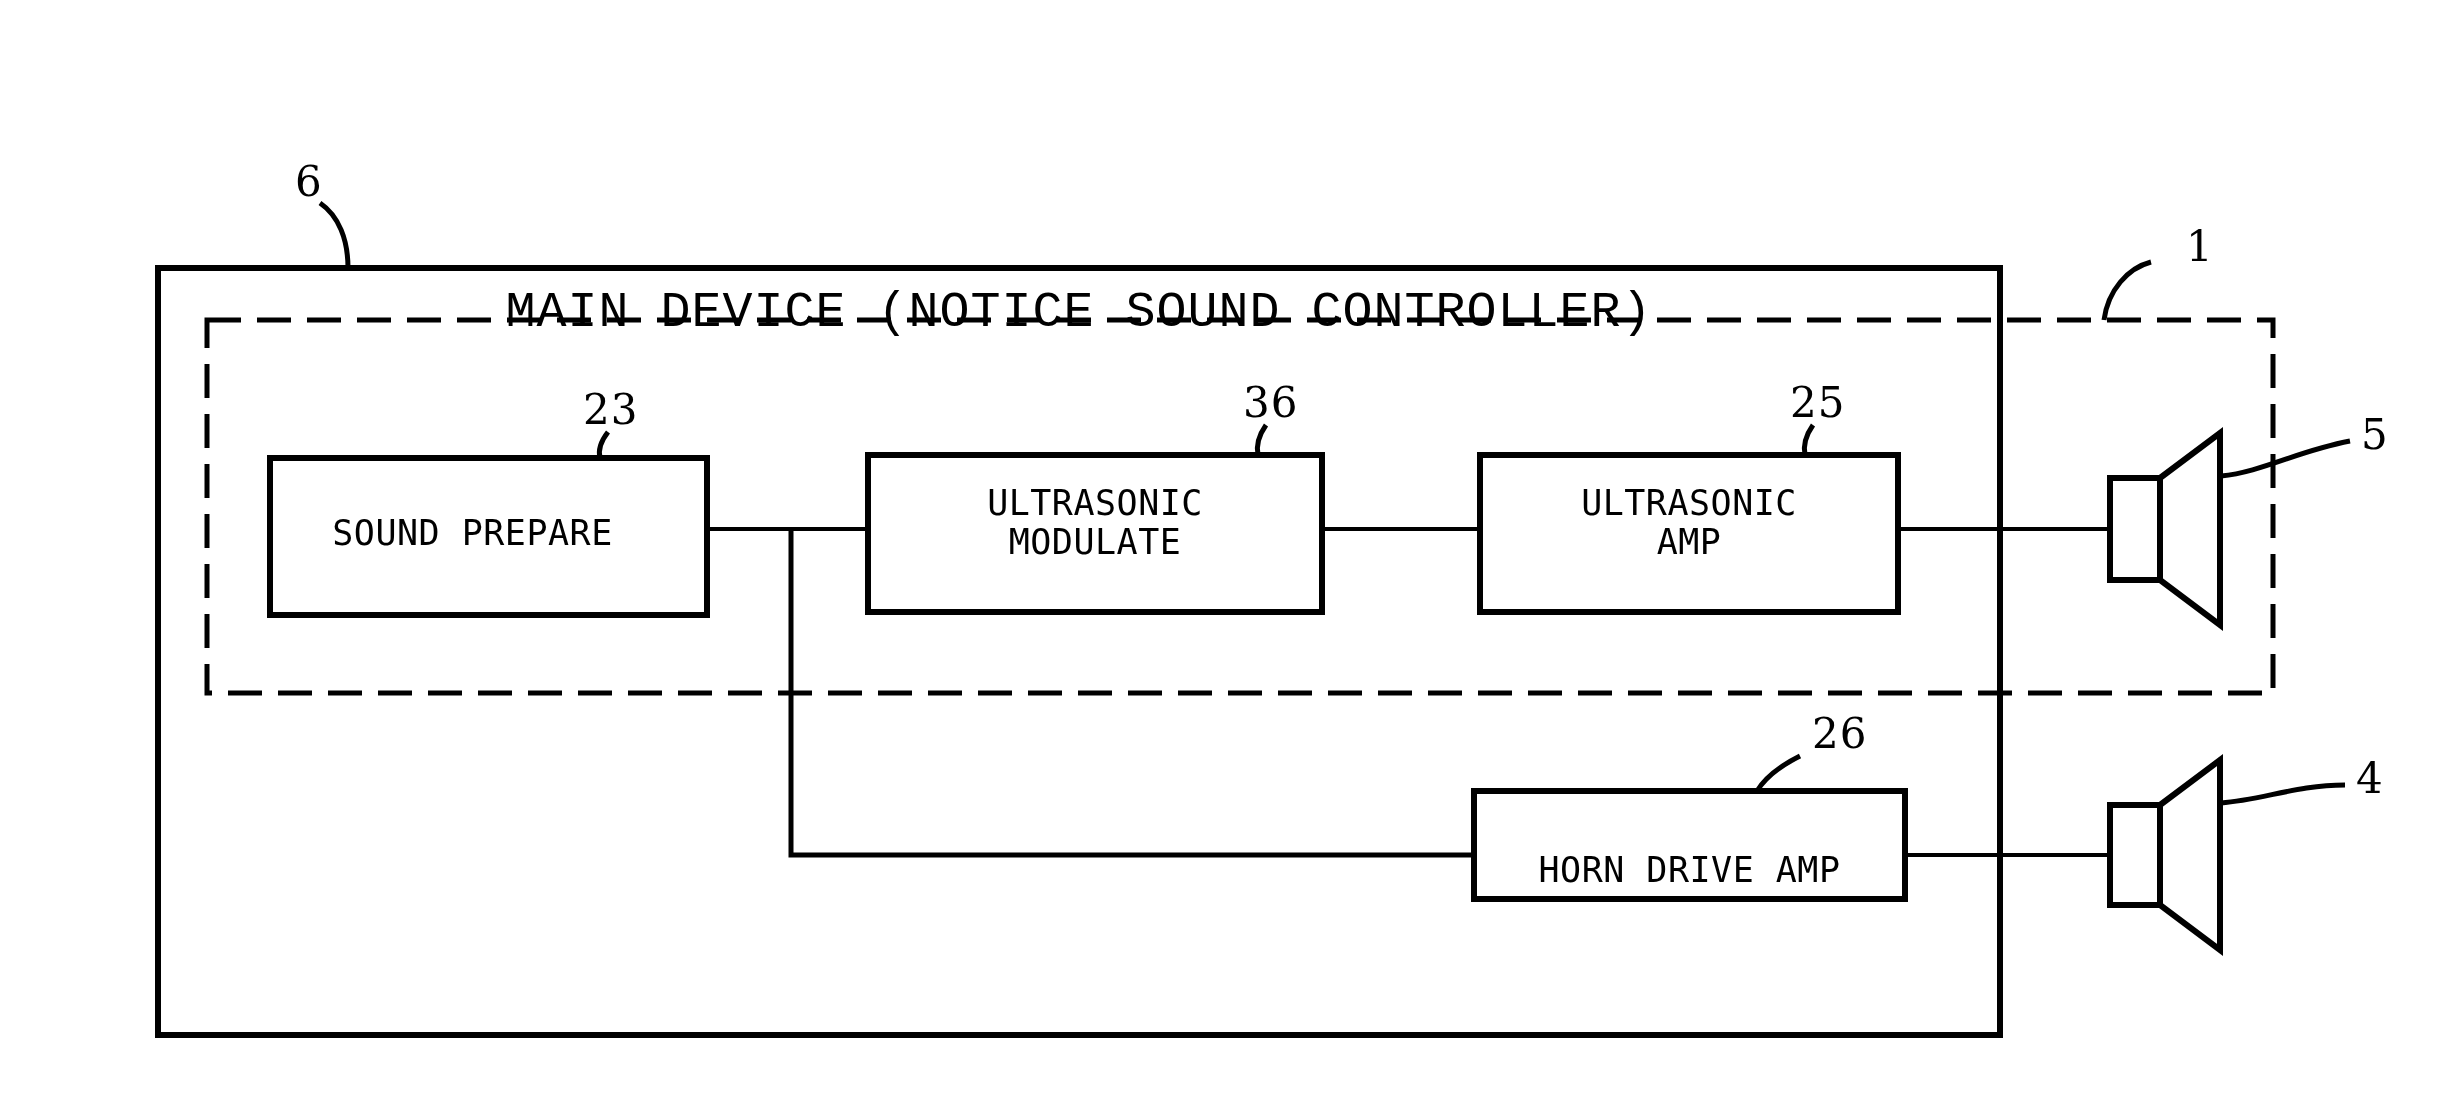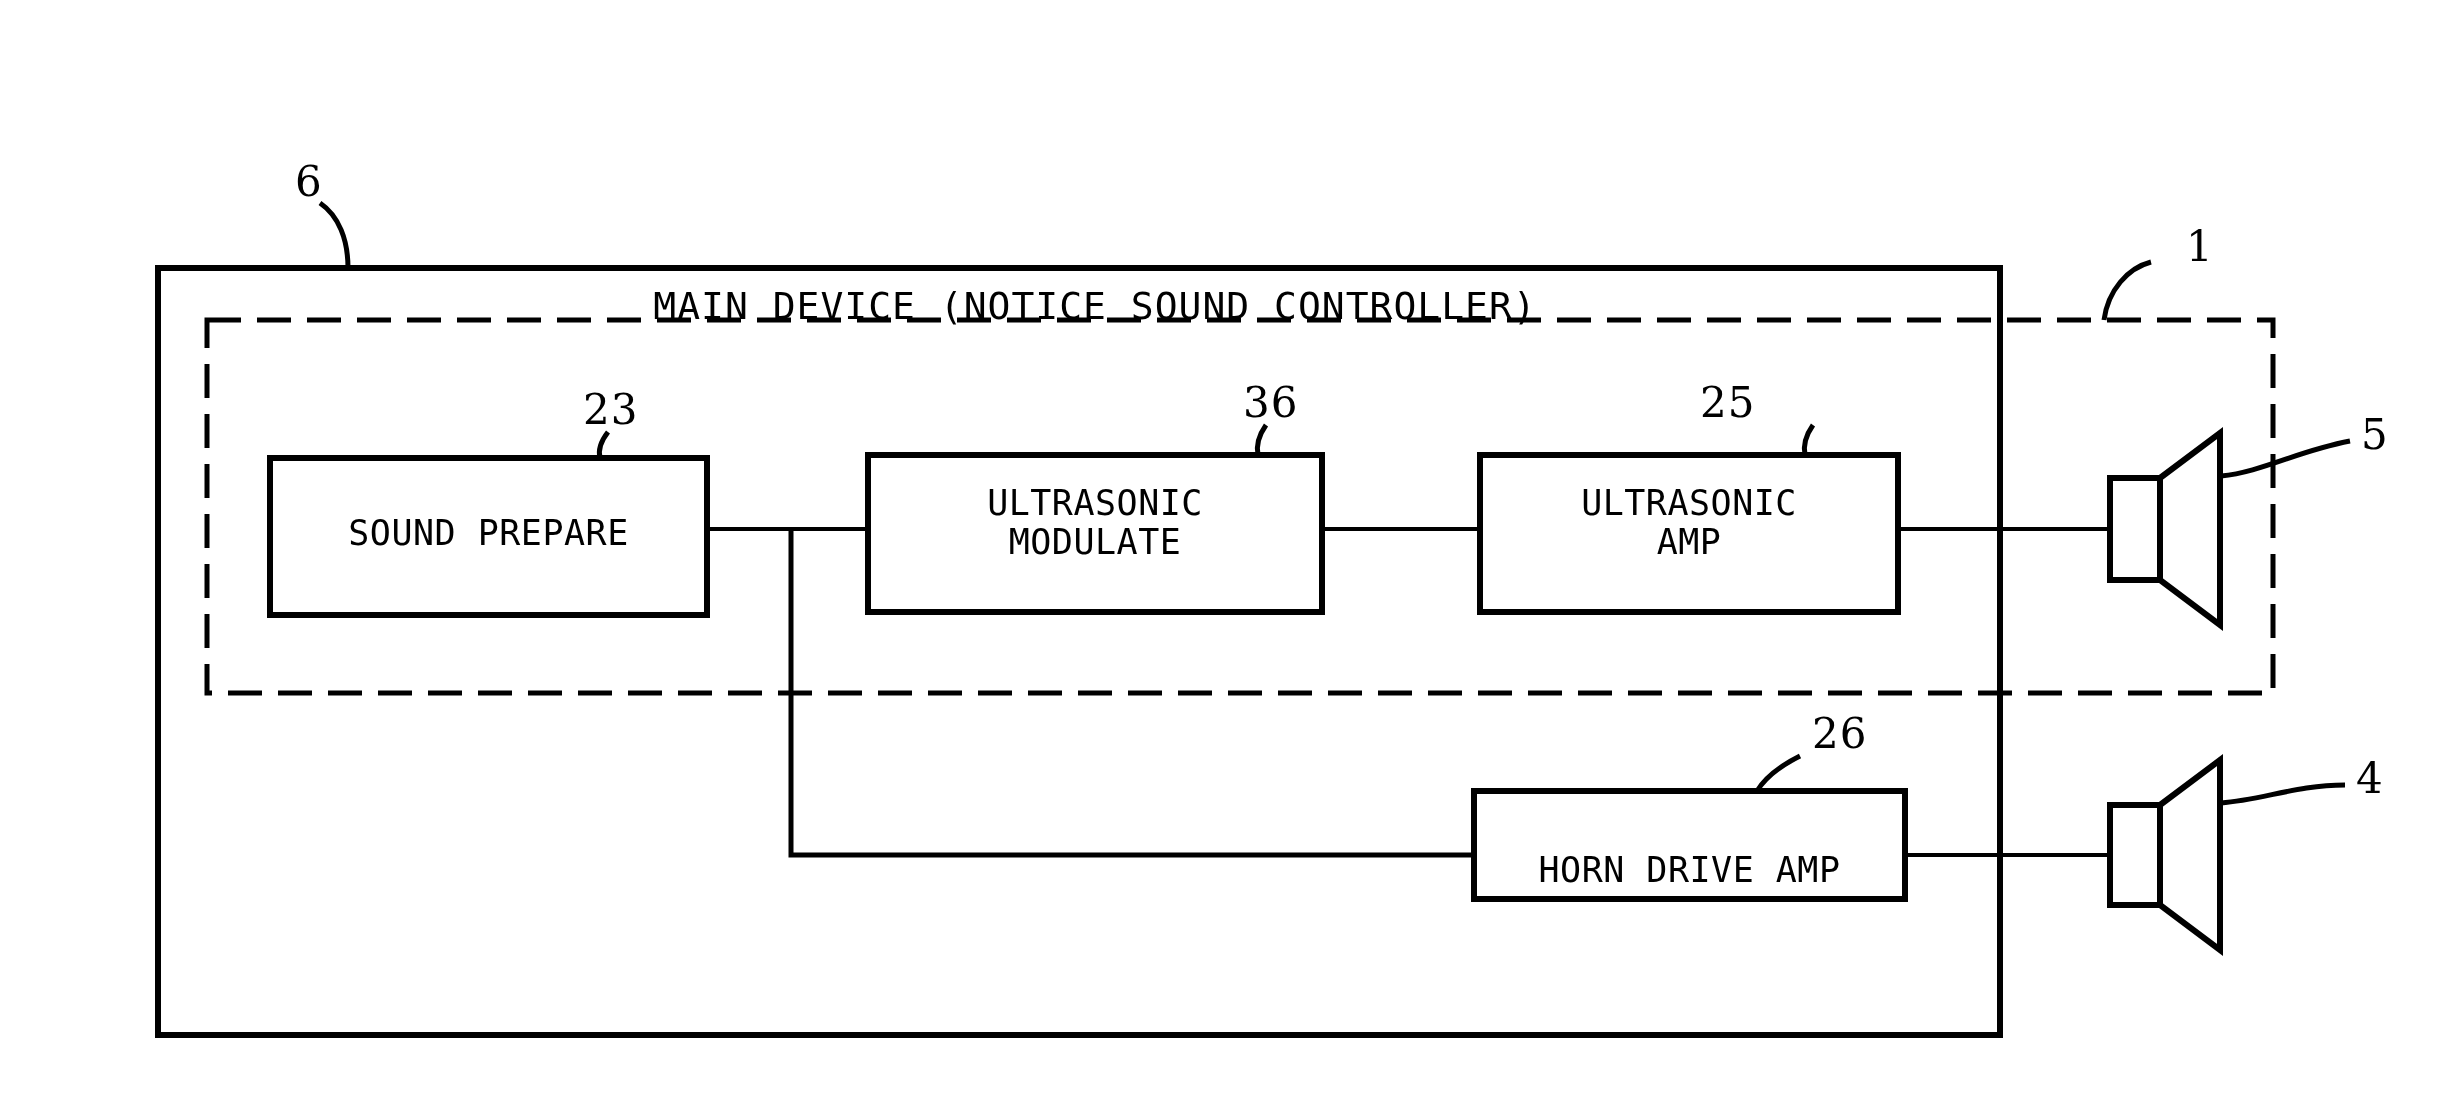--- a/index.html
+++ b/index.html
@@ -27,25 +27,26 @@
   .ref-text,
   .title-text {
     position: absolute;
     color: #000000;
     font-family: "DejaVu Sans Mono", "Liberation Mono", monospace;
     white-space: pre;
     text-align: center;
     user-select: none;
   }
   .title-text {
-    font-size: 38px;
+    font-size: 50px;
     letter-spacing: 1px;
-    left: 174px;
+    left: 158px;
     top: 284px;
     width: 1842px;
+    font-family: Liberation Mono, monospace;
   }
   .blk-text {
     font-size: 35px;
     letter-spacing: 0.5px;
     line-height: 1.10;
   }
   .ref-text {
     font-size: 42px;
     font-family: "DejaVu Serif", "Liberation Serif", serif;
     letter-spacing: 1px;
@@ -103,37 +104,37 @@
     <path d="M 1800 756 C 1780 766 1765 778 1757 791" fill="none" stroke="#000000" stroke-width="5"></path>
 
     <path d="M 2221 476 C 2262 472 2297 451 2350 441" fill="none" stroke="#000000" stroke-width="5"></path>
 
     <path d="M 2221 803 C 2262 800 2297 785 2345 785" fill="none" stroke="#000000" stroke-width="5"></path>
 
   </svg>
 
   <div class="title-text">MAIN DEVICE (NOTICE SOUND CONTROLLER)</div>
 
-  <div class="blk-text" style="left:270px; top:514px; width:437px;">SOUND PREPARE</div>
+  <div class="blk-text" style="left:254px; top:514px; width:437px;">SOUND PREPARE</div>
 
   <div class="blk-text" style="left:868px; top:484px; width:454px;"><span>ULTRASONIC</span><br><span>MODULATE</span></div>
 
   <div class="blk-text" style="left:1480px; top:484px; width:418px;"><span>ULTRASONIC</span><br><span>AMP</span></div>
 
   <div class="blk-text" style="left:1474px; top:827px; width:431px;margin-top:24px;">HORN DRIVE AMP</div>
 
   <div class="ref-text" style="left:295px; top:157px;">6</div>
 
   <div class="ref-text" style="left:2186px; top:222px;">1</div>
 
   <div class="ref-text" style="left:583px; top:385px;">23</div>
 
   <div class="ref-text" style="left:1243px; top:378px;">36</div>
 
-  <div class="ref-text" style="left:1700px; top:378px;">25</div>
+  <div class="ref-text" style="left:1790px; top:378px;">25</div>
 
   <div class="ref-text" style="left:1812px; top:709px;">26</div>
 
   <div class="ref-text" style="left:2361px; top:410px;">5</div>
 
   <div class="ref-text" style="left:2356px; top:754px;">4</div>
 
 </div>
 
 </body></html>

